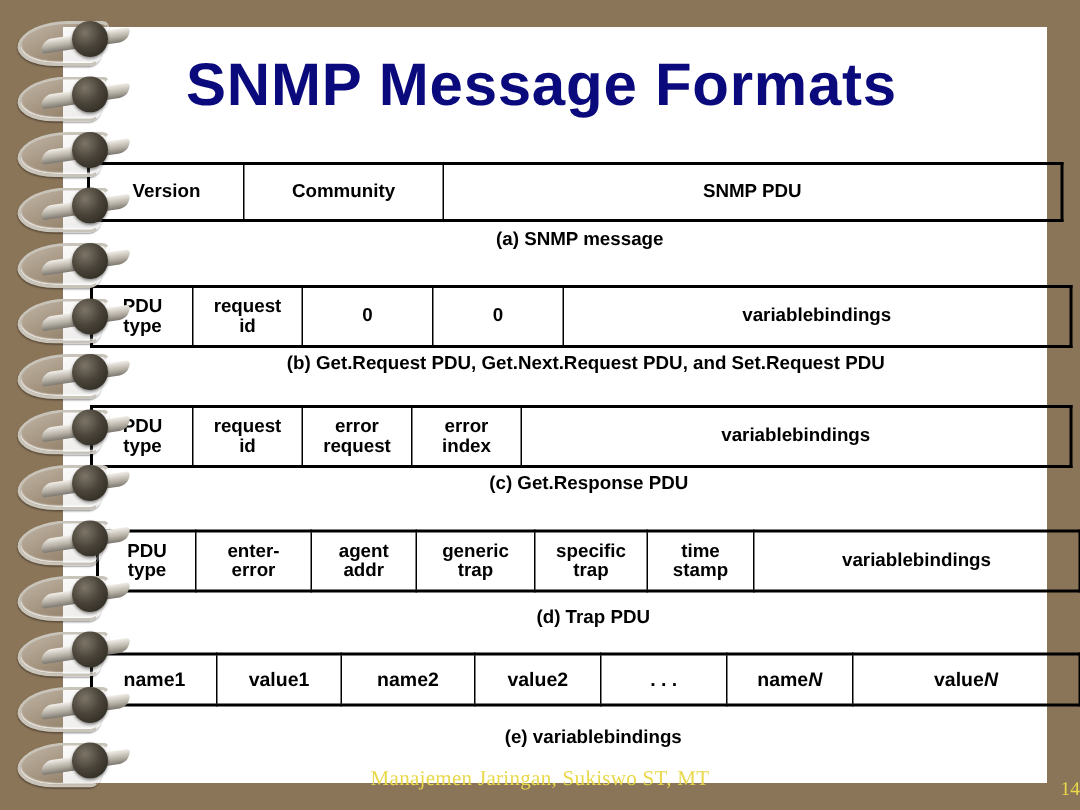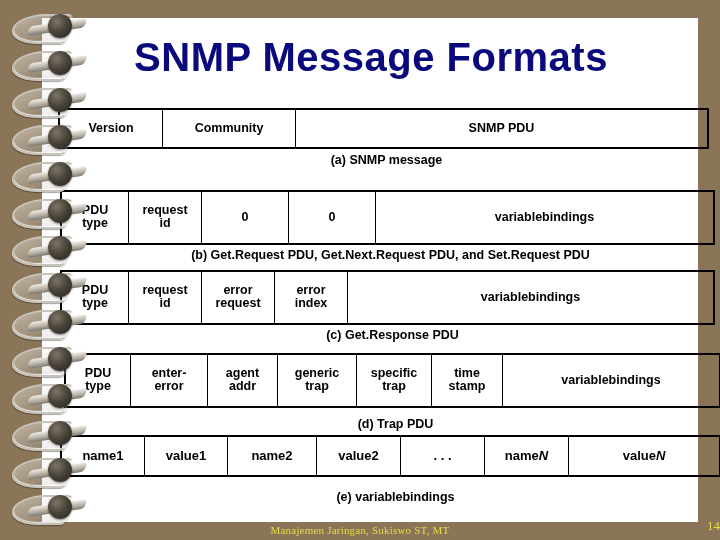--- a/index.html
+++ b/index.html
@@ -74,21 +74,21 @@
     top: 4px;
     width: 24px;
     height: 24px;
     border-radius: 50%;
     background: radial-gradient(circle at 36% 32%, #7d7567 0%, #4a443a 45%, #262219 100%);
     box-shadow: 0 1px 2px rgba(0,0,0,.45);
   }
   
   .title {
     position: absolute;
-    left: 66px;
+    left: 56px;
     top: 36px;
     width: 610px;
     text-align: center;
     font-size: 40px;
     font-weight: bold;
     color: #0a0a7d;
     letter-spacing: 0.5px;
     line-height: 1.05;
   }
   
@@ -104,21 +104,21 @@
     table-layout: fixed;
     border: 2px solid #000;
     font-size: 12.5px;
     font-weight: bold;
     color: #000;
   }
   table.fmt td {
     border: 1.5px solid #000;
     text-align: center;
     vertical-align: middle;
-    padding: 12px 1px;
+    padding: 0 1px;
     line-height: 1.06;
     white-space: nowrap;
     overflow: hidden;
   }
   table.fmt td .two { display: block; }
   .caption {
     font-size: 12.5px;
     font-weight: bold;
     color: #000;
     padding: 1px 0 0 6px;
@@ -145,25 +145,25 @@
   #blk-d .caption { margin-top: 8px; }
 
   #blk-e { position: absolute; left: 2px;  top: 327px; }
   #blk-e table { width: 637px; height: 36px; font-size: 13px; }
   #blk-e .caption { margin-top: 12px; margin-left: 4px; }
 
   
   .footer {
     position: absolute;
     left: 0;
-    top: 524px;
+    top: 512px;
     width: 720px;
     text-align: center;
     font-family: "Liberation Serif", serif;
-    font-size: 11px;
+    font-size: 14px;
     color: #e8d84a;
     letter-spacing: 0.2px;
   }
   .pagenum {
     position: absolute;
     right: 0;
     top: 518px;
     font-family: "Liberation Serif", serif;
     font-size: 13px;
     color: #e8d84a;

